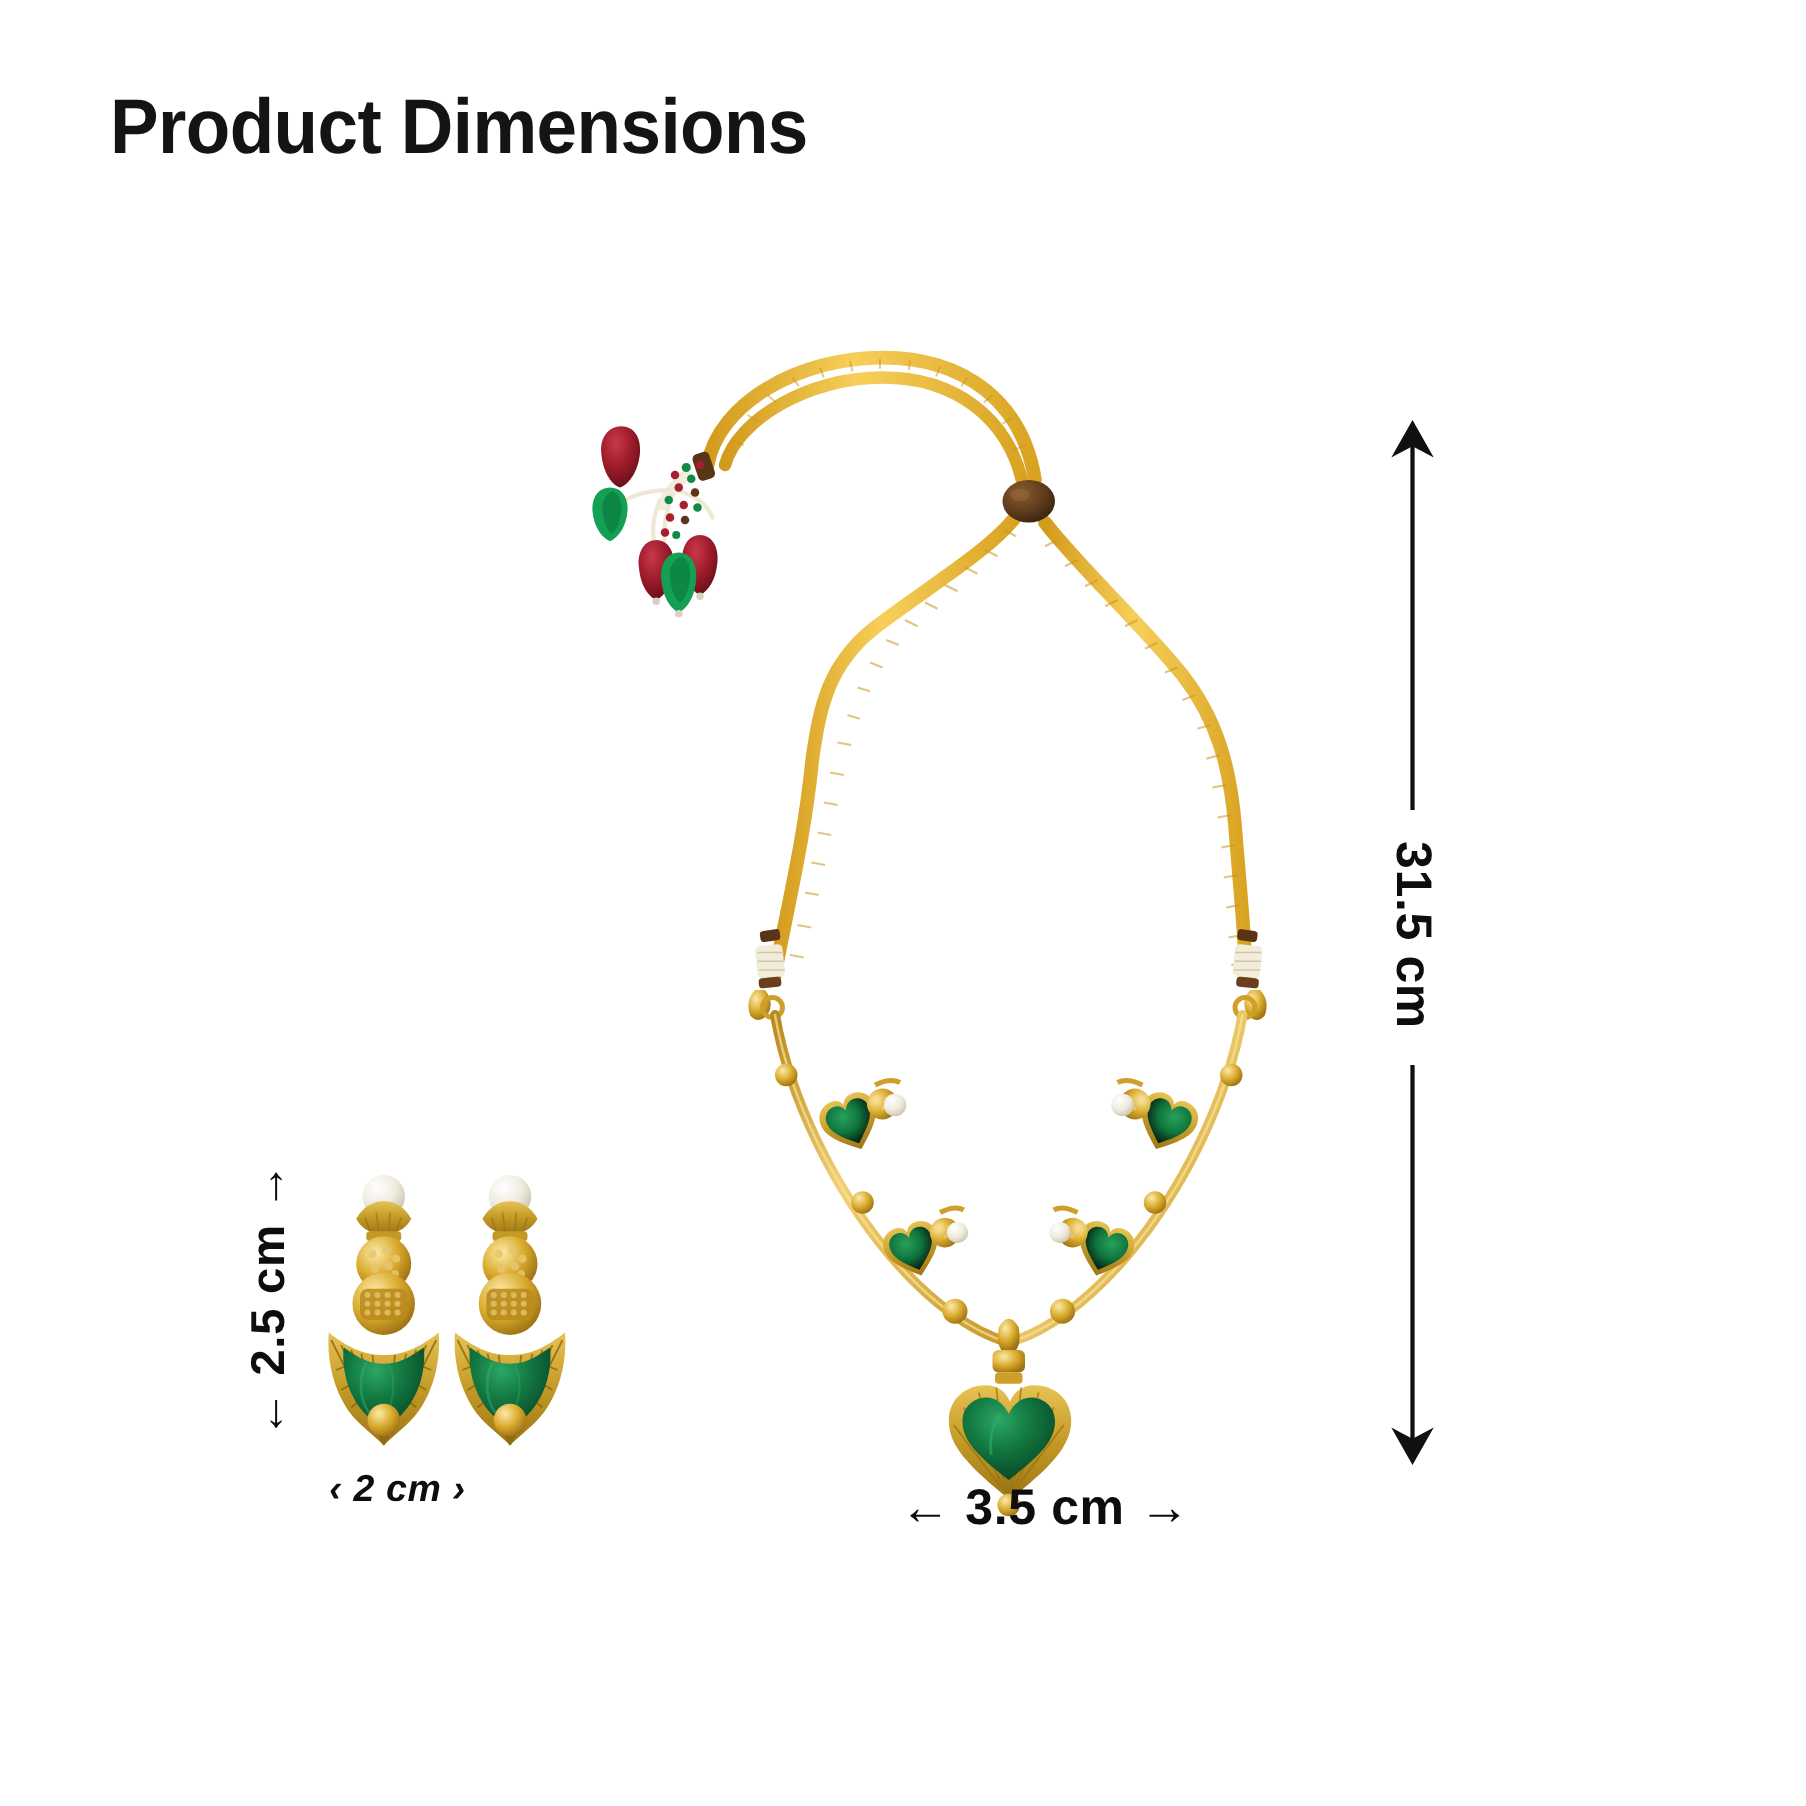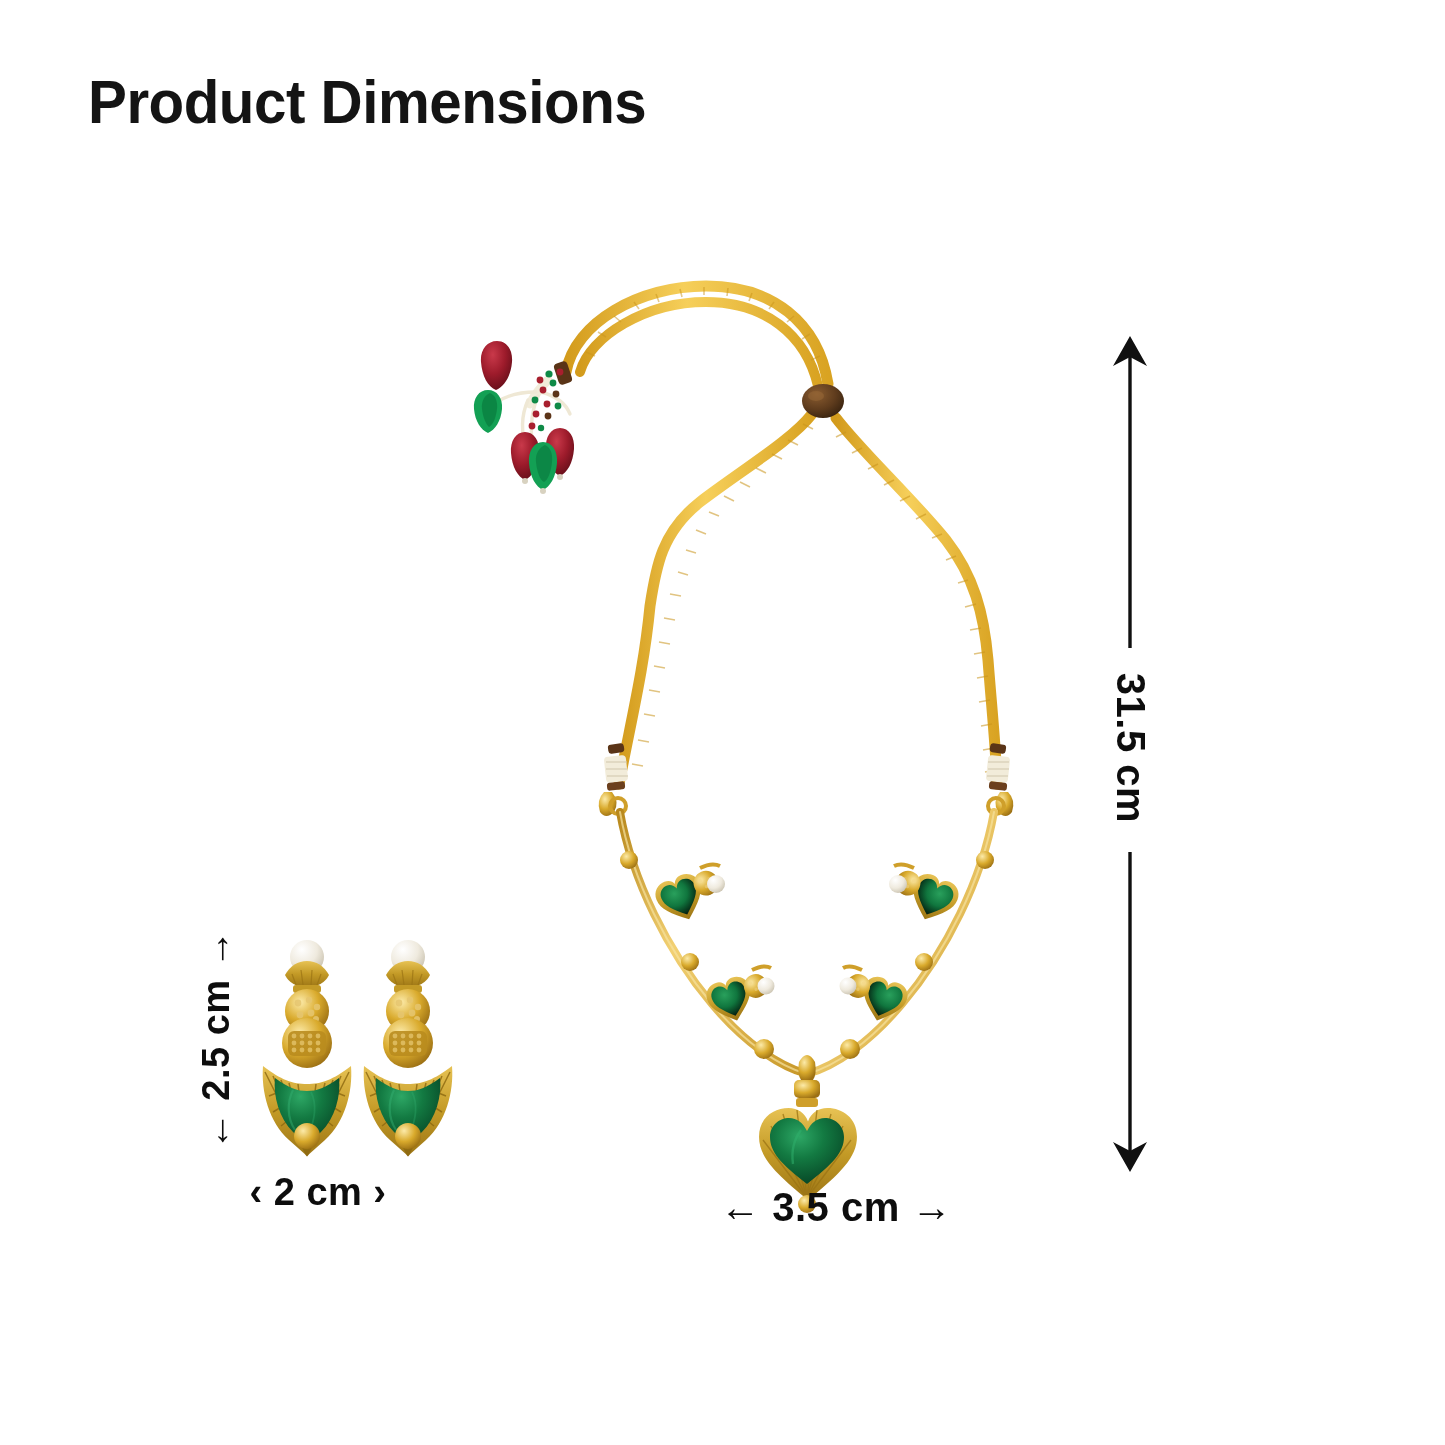--- a/index.html
+++ b/index.html
@@ -35,21 +35,22 @@
   }
   .dim-horiz-bottom{
     position:absolute;left:808px;top:1207px;
     transform:translate(-50%,-50%);
     font-size:40px;
     margin-left:28px;
   }
   .dim-horiz-earring{
     position:absolute;left:318px;top:1192px;
     transform:translate(-50%,-50%);
-    font-size:38px;
+    font-size:30px;
+    font-style:italic;
   }
 
   svg.overlay{position:absolute;left:0;top:0;width:1445px;height:1445px;
               pointer-events:none;}
 </style>
 </head>
 <body>
 
 <div class="canvas">
 

